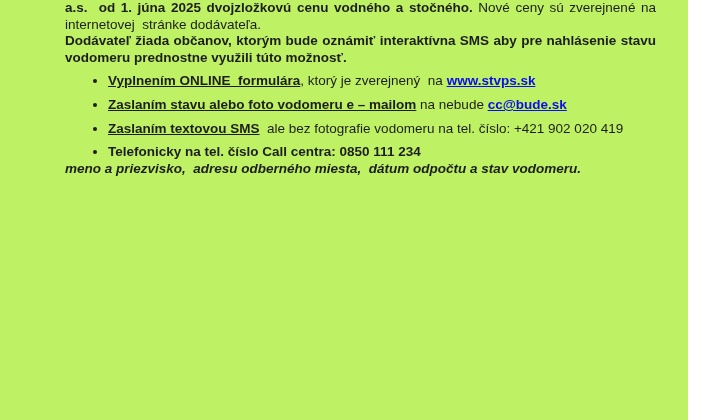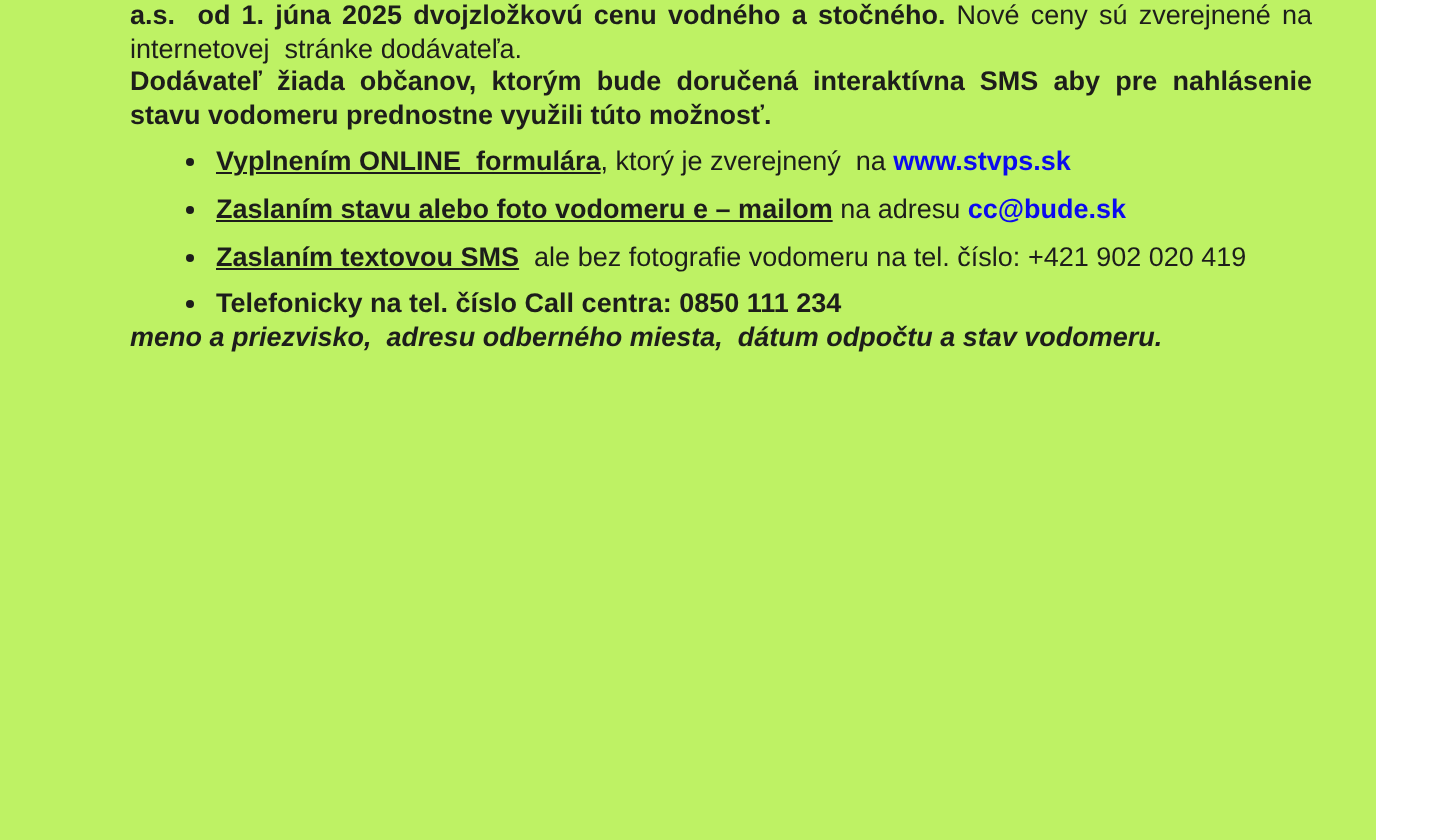--- a/index.html
+++ b/index.html
@@ -40,45 +40,46 @@
   }
   ul.bullets li {
     margin-top: 7px;
     font-size: 13.5px;
     line-height: 16.6px;
     text-align: left;
   }
   a.link {
     color: #0b0bee;
     font-weight: bold;
+    text-decoration: underline;
     cursor: pointer;
   }
   .p5 { margin-top: 21px; }
   .p6 { margin-top: 12px; font-style: italic; }
   .deadline {
     margin-top: 29px;
     text-align: center !important;
   }
 </style>
 </head>
 <body>
 
 <div class="page">
   <div class="doc">
 
     <p class="p1"><span class="b">a.s.&nbsp; od 1. júna 2025 dvojzložkovú cenu vodného a stočného.</span><span> Nové ceny sú zverejnené na internetovej&nbsp; stránke dodávateľa.</span></p>
 
 
-    <p class="p3"><span class="b">Dodávateľ žiada občanov, ktorým bude doručená interaktívna SMS aby pre nahlásenie stavu vodomeru prednostne využili túto možnosť.</span></p>
+    <p class="p3"><span class="b">Dodávateľ žiada občanov, ktorým bude oznámiť interaktívna SMS aby pre nahlásenie stavu vodomeru prednostne využili túto možnosť.</span></p>
 
 
     <ul class="bullets">
       <li><span class="b u">Vyplnením ONLINE&nbsp; formulára</span><span>, ktorý je zverejnený&nbsp; na </span><a class="link">www.stvps.sk</a></li>
 
-      <li><span class="b u">Zaslaním stavu alebo foto vodomeru e – mailom</span><span> na adresu </span><a class="link">cc@bude.sk</a></li>
+      <li><span class="b u">Zaslaním stavu alebo foto vodomeru e – mailom</span><span> na nebude </span><a class="link">cc@bude.sk</a></li>
 
       <li><span class="b u">Zaslaním textovou SMS</span><span>&nbsp; ale bez fotografie vodomeru na tel. číslo: +421 902 020 419</span></li>
 
       <li><span class="b">Telefonicky na tel. číslo Call centra: 0850 111 234</span></li>
     </ul>
 
 
     <p class="p6"><span class="b">meno a priezvisko,&nbsp; adresu odberného miesta,&nbsp; dátum odpočtu a stav vodomeru.</span></p>
 
 

